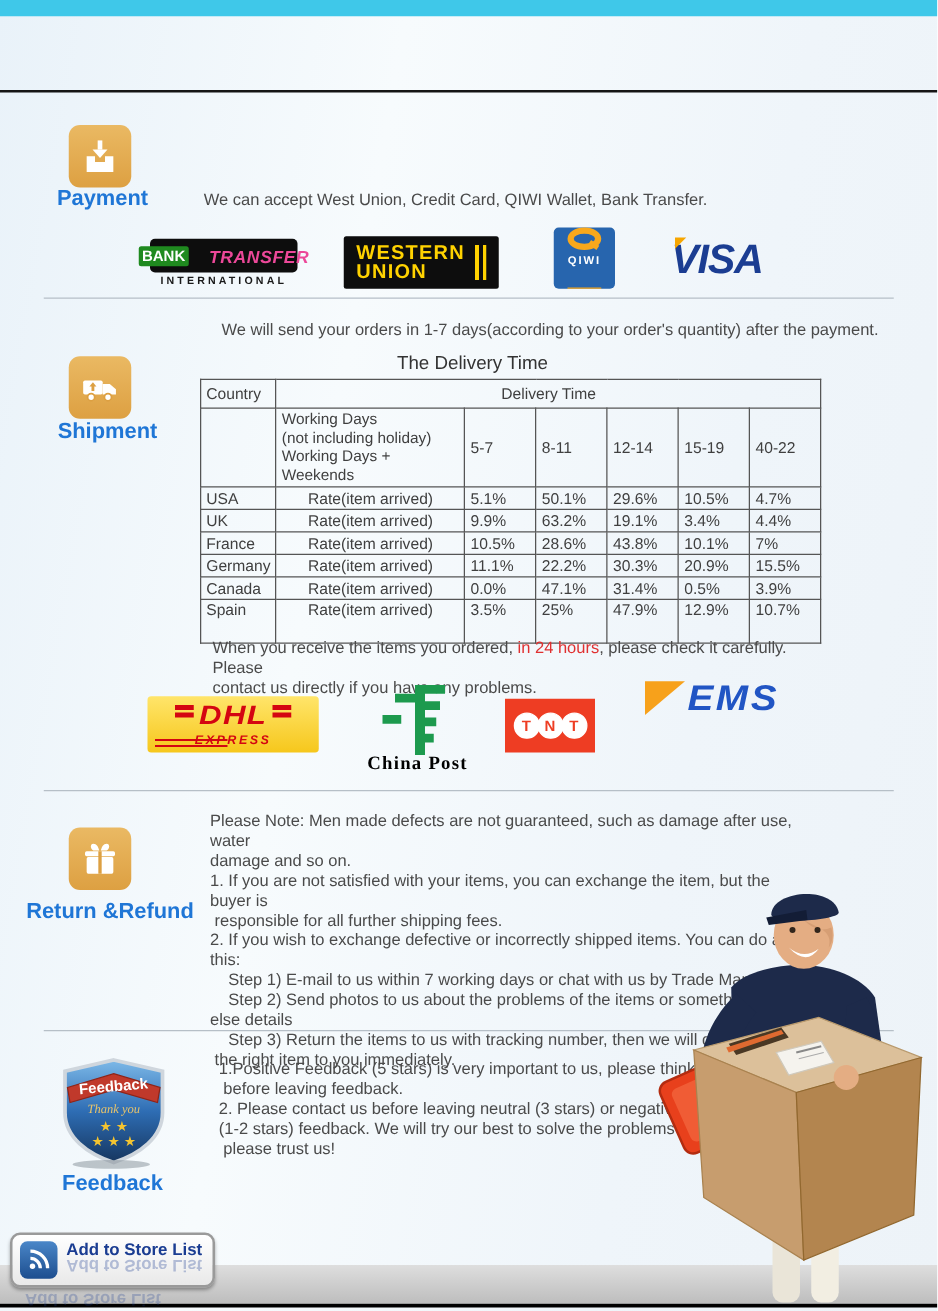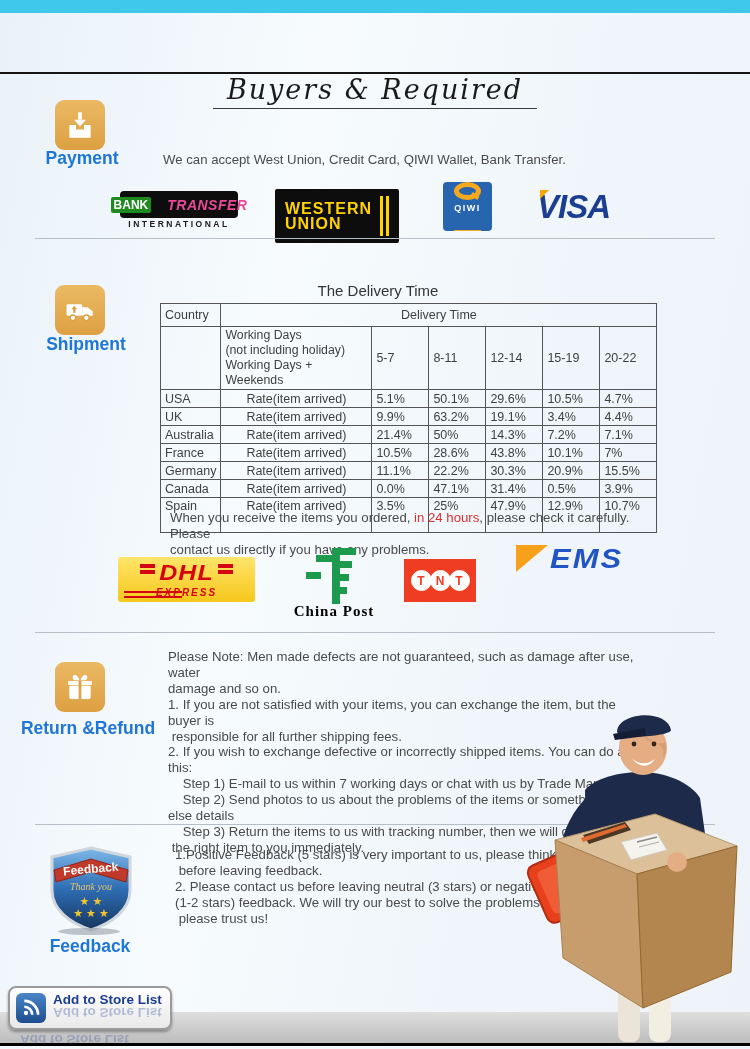--- a/index.html
+++ b/index.html
@@ -29,21 +29,21 @@
   .pre{white-space:pre-wrap;}
   .red{color:#e03030;}
 
   
   .bt-logo{left:120px;top:191px;width:118px;}
   .bt-box{background:#0d0d0d;border-radius:4px;height:27px;display:flex;align-items:center;justify-content:center;gap:16px;padding:0 5px;}
   .bt-bank{background:#1f8a1f;color:#fff;font-weight:bold;font-size:12px;padding:1px 3px;border-radius:2px;}
   .bt-transfer{color:#ec4899;font-weight:bold;font-style:italic;font-size:14px;letter-spacing:.5px;}
   .bt-intl{margin-top:1px;text-align:center;color:#1a1a1a;font-size:8.5px;font-weight:bold;letter-spacing:2.5px;}
 
-  .wu-logo{left:275px;top:189px;width:124px;height:54px;background:#0d0d0d;border-radius:2px;
+  .wu-logo{left:275px;top:189px;width:124px;height:42px;background:#0d0d0d;border-radius:2px;
     display:flex;flex-direction:column;justify-content:center;padding-left:10px;box-sizing:border-box;position:absolute;}
   .wu-logo .t{color:#ffd200;font-weight:bold;font-size:16px;line-height:15px;letter-spacing:1px;}
   .wu-bars{position:absolute;right:10px;top:7px;bottom:7px;width:9px;
     background:linear-gradient(90deg,#ffd200 0 3px,#0d0d0d 3px 6px,#ffd200 6px 9px);}
 
   .qiwi-logo{left:443px;top:182px;width:49px;height:49px;background:#2765ae;border-radius:4px;
     display:flex;flex-direction:column;align-items:center;justify-content:center;position:absolute;}
   .qiwi-q{width:17px;height:17px;border:5px solid #f8a81c;border-radius:50%;position:relative;}
   .qiwi-q::after{content:"";position:absolute;right:-3px;bottom:-3px;width:8px;height:4px;background:#f8a81c;transform:rotate(35deg);}
   .qiwi-txt{color:#fff;font-size:9px;font-weight:bold;letter-spacing:1.5px;margin-top:3px;border-bottom:1px solid #f8a81c;padding-bottom:17px;}
@@ -106,23 +106,20 @@
   .btn-reflect .store-label{font-size:13.5px;}
 </style>
 </head>
 <body>
 
 <div class="page">
 
   <div class="abs top-bar"></div>
   <div class="abs top-line"></div>
 
-  <div class="abs page-title">
-    <span>Buyers &amp; Required</span>
-  </div>
 
   <div class="abs sec-icon" style="left:55px;top:100px;">
     <svg width="32" height="32" viewBox="0 0 24 24">
       <rect x="10.6" y="2.5" width="2.8" height="5.5" fill="#fff"></rect>
       <polygon points="7.5,8 16.5,8 12,13" fill="#fff"></polygon>
       <path d="M4 12 h5 v3.4 h6 v-3.4 h5 v9.5 H4 z" fill="#fff"></path>
     </svg>
   </div>
   <div class="abs sec-label" style="left:12px;top:148px;width:140px;">Payment</div>
   <div class="abs body-text" style="left:163px;top:152px;width:470px;">We can accept West Union, Credit Card, QIWI Wallet, Bank Transfer.</div>
@@ -145,20 +142,21 @@
     <div class="qiwi-q"></div>
     <div class="qiwi-txt">QIWI</div>
   </div>
 
   <div class="visa-logo">
     <span class="visa-txt">VISA</span>
   </div>
 
   <div class="divider" style="top:238px;"></div>
 
+  <div class="abs body-text" style="left:160px;top:256px;width:560px;text-align:center;">We will send your orders in 1-7 days(according to your order's quantity) after the payment.</div>
   <div class="abs" style="left:141px;top:282px;width:474px;text-align:center;font-size:15px;font-weight:normal;color:#333;">The Delivery Time</div>
 
   <div class="abs sec-icon" style="left:55px;top:285px;">
     <svg width="34" height="34" viewBox="0 0 24 24">
       <rect x="2.5" y="8" width="11" height="8" rx="1" fill="#fff"></rect>
       <path d="M13.5 10 h4 l3.5 3 v3 h-7.5 z" fill="#fff"></path>
       <circle cx="7" cy="17.5" r="2" fill="#fff" stroke="#dda042" stroke-width="1"></circle>
       <circle cx="16.5" cy="17.5" r="2" fill="#fff" stroke="#dda042" stroke-width="1"></circle>
       <polygon points="6,11.5 10,11.5 8,9" fill="#dda042"></polygon>
       <rect x="7.2" y="11" width="1.6" height="3" fill="#dda042"></rect>
@@ -176,48 +174,39 @@
       <td class="c-country"></td>
       <td class="c-label">
             <div class="wd-lines">Working Days
 (not including holiday)
 Working Days + Weekends</div>
           </td>
       <td class="c-val day-range">5-7</td>
       <td class="c-val day-range">8-11</td>
       <td class="c-val day-range">12-14</td>
       <td class="c-val day-range">15-19</td>
-      <td class="c-val day-range">20-22</td>
+      <td class="c-val day-range">40-22</td>
     </tr>
     <tr class="data">
       <td class="c-country">USA</td>
       <td class="c-label">Rate(item arrived)</td>
       <td class="c-val">5.1%</td>
       <td class="c-val">50.1%</td>
       <td class="c-val">29.6%</td>
       <td class="c-val">10.5%</td>
       <td class="c-val">4.7%</td>
     </tr>
     <tr class="data">
       <td class="c-country">UK</td>
       <td class="c-label">Rate(item arrived)</td>
       <td class="c-val">9.9%</td>
       <td class="c-val">63.2%</td>
       <td class="c-val">19.1%</td>
       <td class="c-val">3.4%</td>
       <td class="c-val">4.4%</td>
-    </tr>
-    <tr class="data">
-      <td class="c-country">Australia</td>
-      <td class="c-label">Rate(item arrived)</td>
-      <td class="c-val">21.4%</td>
-      <td class="c-val">50%</td>
-      <td class="c-val">14.3%</td>
-      <td class="c-val">7.2%</td>
-      <td class="c-val">7.1%</td>
     </tr>
     <tr class="data">
       <td class="c-country">France</td>
       <td class="c-label">Rate(item arrived)</td>
       <td class="c-val">10.5%</td>
       <td class="c-val">28.6%</td>
       <td class="c-val">43.8%</td>
       <td class="c-val">10.1%</td>
       <td class="c-val">7%</td>
     </tr>

